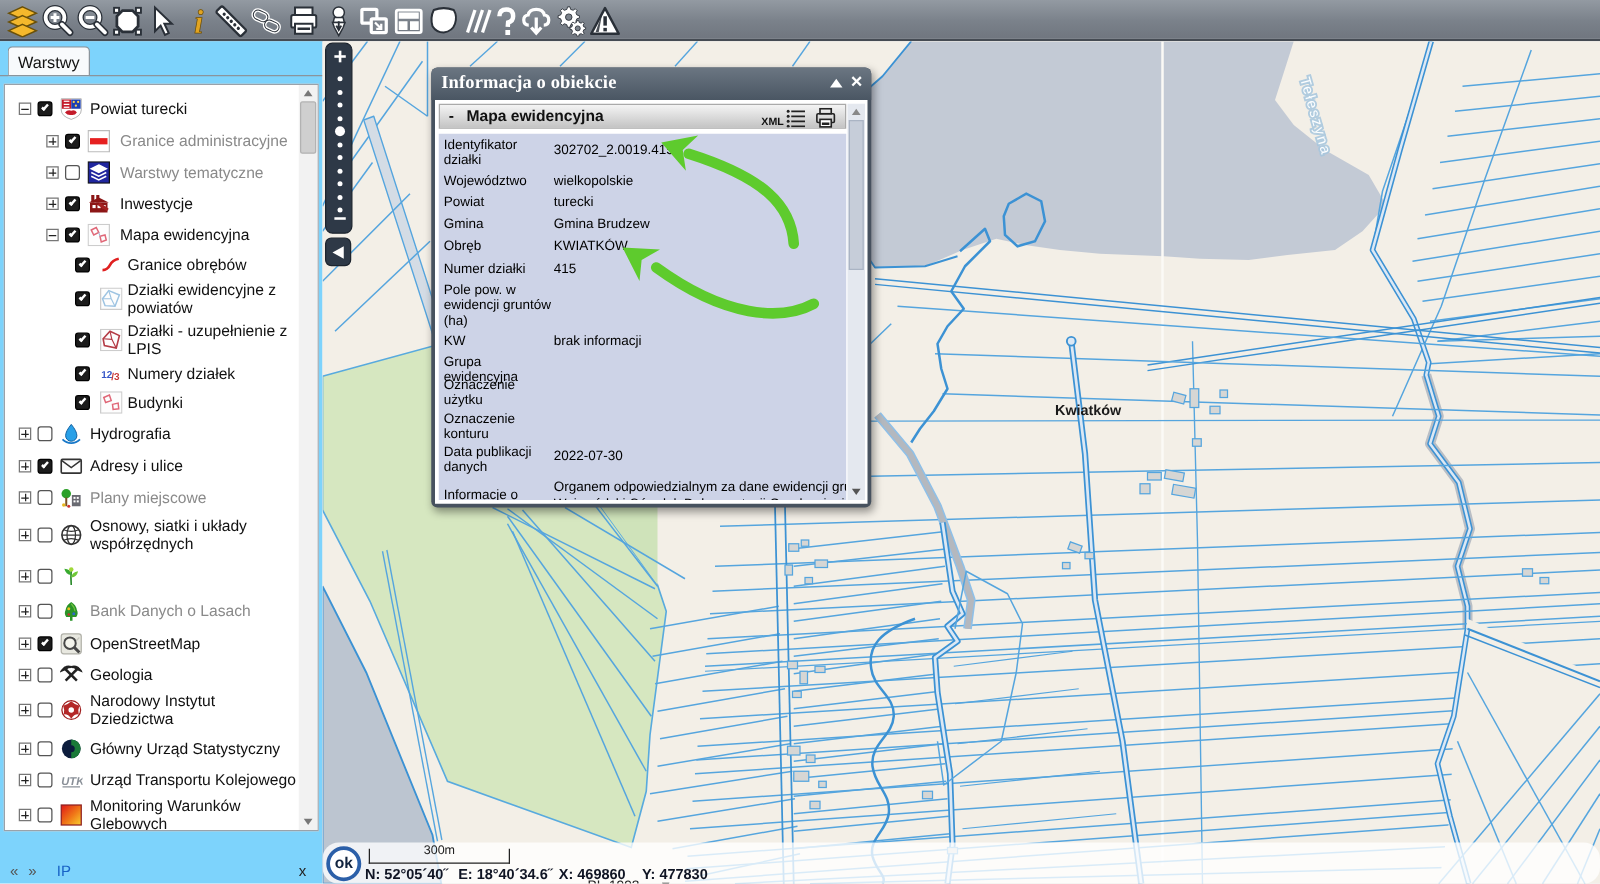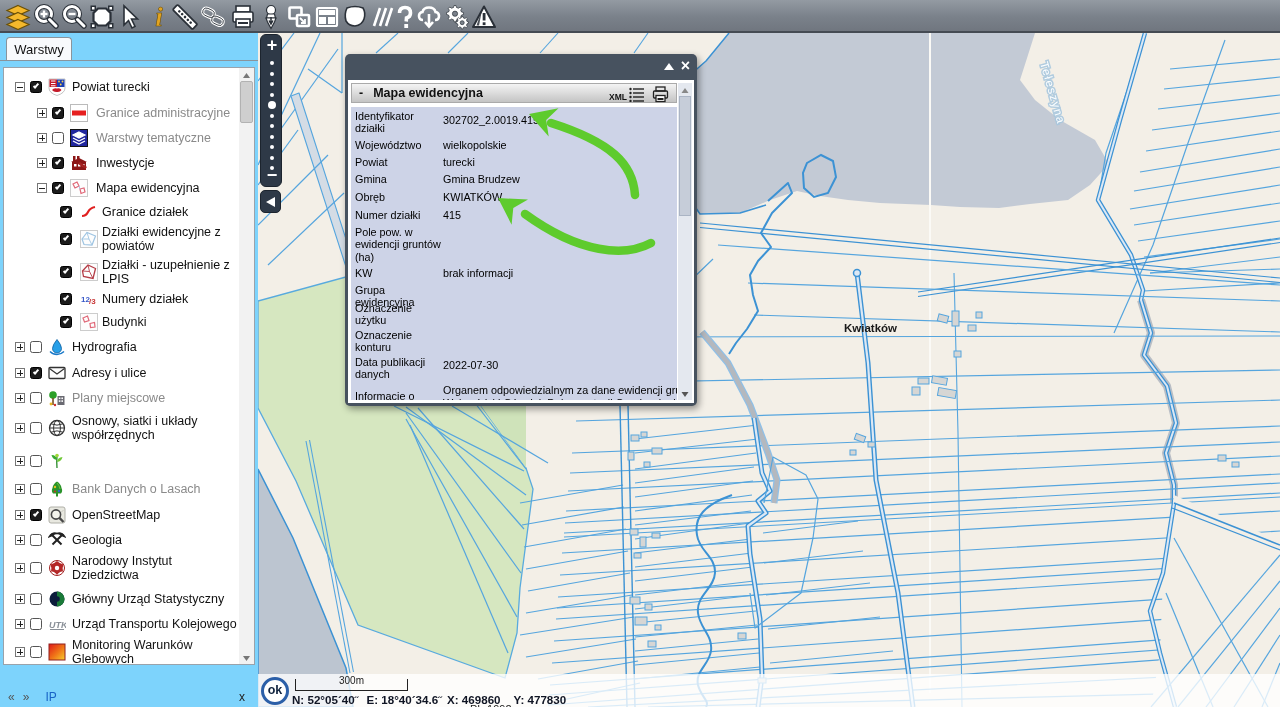--- a/index.html
+++ b/index.html
@@ -32,21 +32,21 @@
 #bstrip { position:absolute; left:0; top:657px; width:258px; height:17px; font-size:12px; color:#1863c6; }
 #map { position:absolute; left:258px; top:33px; width:1022px; height:674px; background:#f3efe7; overflow:hidden; }
 #mapsvg { position:absolute; left:0; top:0; }
 #zoomstrip { position:absolute; left:2px; top:1px; width:22px; height:153px; background:#2e3947; border:1px solid #1c242e; border-radius:6px; }
 #zoomstrip .plus { position:absolute; top:0px; left:0; width:22px; text-align:center; color:#fff; font-size:18px; font-weight:bold; }
 #zoomstrip .minus { position:absolute; bottom:0px; left:0; width:22px; text-align:center; color:#fff; font-size:18px; font-weight:bold; }
 .zdot { position:absolute; left:9px; width:4px; height:4px; border-radius:50%; background:#fff; }
 .zdot.big { left:7px; width:8px; height:8px; }
 #collapse { position:absolute; left:2px; top:157px; width:21px; height:23px; background:#2e3947; border:1px solid #1c242e; border-radius:5px; }
 #collapse i { position:absolute; left:5px; top:6px; width:0; height:0; border-top:5.5px solid transparent; border-bottom:5.5px solid transparent; border-right:9px solid #fff; }
-#botbar { position:absolute; left:0; top:641px; width:1022px; height:33px; background:rgba(255,255,255,0.78); }
+#botbar { position:absolute; left:0; top:641px; width:1022px; height:33px; background:rgba(255,255,255,0.78);border-radius:13px; }
 #okbtn { position:absolute; left:3px; top:3px; width:28px; height:28px; border-radius:50%; background:#fff; border:3.5px solid #2b5fa8; color:#10233e; font-weight:bold; font-size:12.5px; text-align:center; line-height:20px; }
 #scalebar { position:absolute; left:37px; top:5px; width:113px; height:12px; border-left:1.5px solid #222; border-right:1.5px solid #222; border-bottom:1.5px solid #222; }
 #scalebar span { position:absolute; left:0; right:0; top:-4px; text-align:center; font-size:10px; color:#222; }
 #pl1992 { position:absolute; left:212px; top:3px; font-size:11px; color:#222;margin-top:26px; }
 #coords { position:absolute; left:34px; top:19px; font-size:11.6px; font-weight:bold; color:#101524; white-space:nowrap; }
 #popup { position:absolute; left:87px; top:21px; width:352px; height:352px; background:#47525f; border-radius:5px; box-shadow:2px 3px 7px rgba(0,0,0,0.4); }
 #ptitle { position:absolute; left:0; top:0; width:100%; height:26px; background:linear-gradient(#6b7682,#4a5663); border-radius:5px 5px 0 0; color:#fff; font-family:"Liberation Serif",serif; font-weight:bold; font-size:14.8px; line-height:25px; padding-left:8px; letter-spacing:0.1px; }
 #pmin { position:absolute; right:23px; top:9px; width:0; height:0; border-left:5px solid transparent; border-right:5px solid transparent; border-bottom:7px solid #fff; }
 #pclose { position:absolute; right:7px; top:4px; color:#fff; font-size:16px; font-weight:bold; line-height:16px; }
 #pbody { position:absolute; left:3px; top:26px; width:346px; height:323px; background:#fff; }
@@ -267,21 +267,21 @@
 <path d="M10 10 L14 9 L15 13 L11 14.5 Z" fill="none" stroke="#e06878" stroke-width="1.2"></path>
 <path d="M9 7 L10 10" stroke="#9ab4d8" stroke-width="0.8"></path>
         </svg>
         <div class="trow" style="left:92px;top:113px">Mapa ewidencyjna</div>
         <div class="cb on" style="left:56px;top:138px">
           <i></i>
         </div>
         <svg class="lic" style="left:76px;top:135px" viewBox="0 0 18 18">
           <path d="M2 13 Q6 13 8 9 Q10 5 15 4" fill="none" stroke="#e02020" stroke-width="2.2"></path>
         </svg>
-        <div class="trow" style="left:98px;top:137px">Granice działek</div>
+        <div class="trow" style="left:98px;top:137px">Granice obrębów</div>
         <div class="cb on" style="left:56px;top:165px">
           <i></i>
         </div>
         <svg class="lic" style="left:76px;top:162px" viewBox="0 0 18 18">
           <rect x="0.5" y="0.5" width="17" height="17" fill="#fdfdfd" stroke="#ccc"></rect>
 <path d="M2 9 L7 2.5 L15.5 6 L12 15 L4 14.5 Z" fill="none" stroke="#9ec4e2" stroke-width="1.2"></path>
 <path d="M7 2.5 L9 9 L12 15 M2 9 L9 9" fill="none" stroke="#9ec4e2" stroke-width="0.9"></path>
         </svg>
         <div class="trow" style="left:98px;top:157px">Działki ewidencyjne z<br>powiatów</div>
         <div class="cb on" style="left:56px;top:198px">
@@ -670,20 +670,21 @@
       </div>
 <div id="botbar">
         <div id="okbtn">ok</div>
         <div id="scalebar">
           <span>300m</span>
         </div>
         <div id="pl1992">PL-1992<span style="margin-left:16px;font-size:10px">▼</span></div>
         <div id="coords"><b style="margin-right:8px">N: 52°05´40˝</b><b style="margin-right:5px">E: 18°40´34.6˝</b><b style="margin-right:13px">X: 469860</b><b>Y: 477830</b></div>
       </div>
 <div id="popup">
+        <div id="ptitle">Informacja o obiekcie</div>
         <div id="pmin"></div>
         <div id="pclose">×</div>
         <div id="pbody">
           <div id="psec"><span style="margin:0 10px 0 7px">-</span>Mapa ewidencyjna<span style="position:absolute;right:49px;top:4px;font-size:8.5px;font-weight:bold">XML</span><svg style="position:absolute;right:31px;top:2px" width="16" height="16" viewBox="0 0 16 16">
               <g stroke="#222" stroke-width="1.4">
                 <line x1="4" y1="3" x2="15" y2="3"></line>
                 <line x1="4" y1="7" x2="15" y2="7"></line>
                 <line x1="4" y1="11" x2="15" y2="11"></line>
                 <line x1="4" y1="15" x2="15" y2="15"></line>
               </g>

